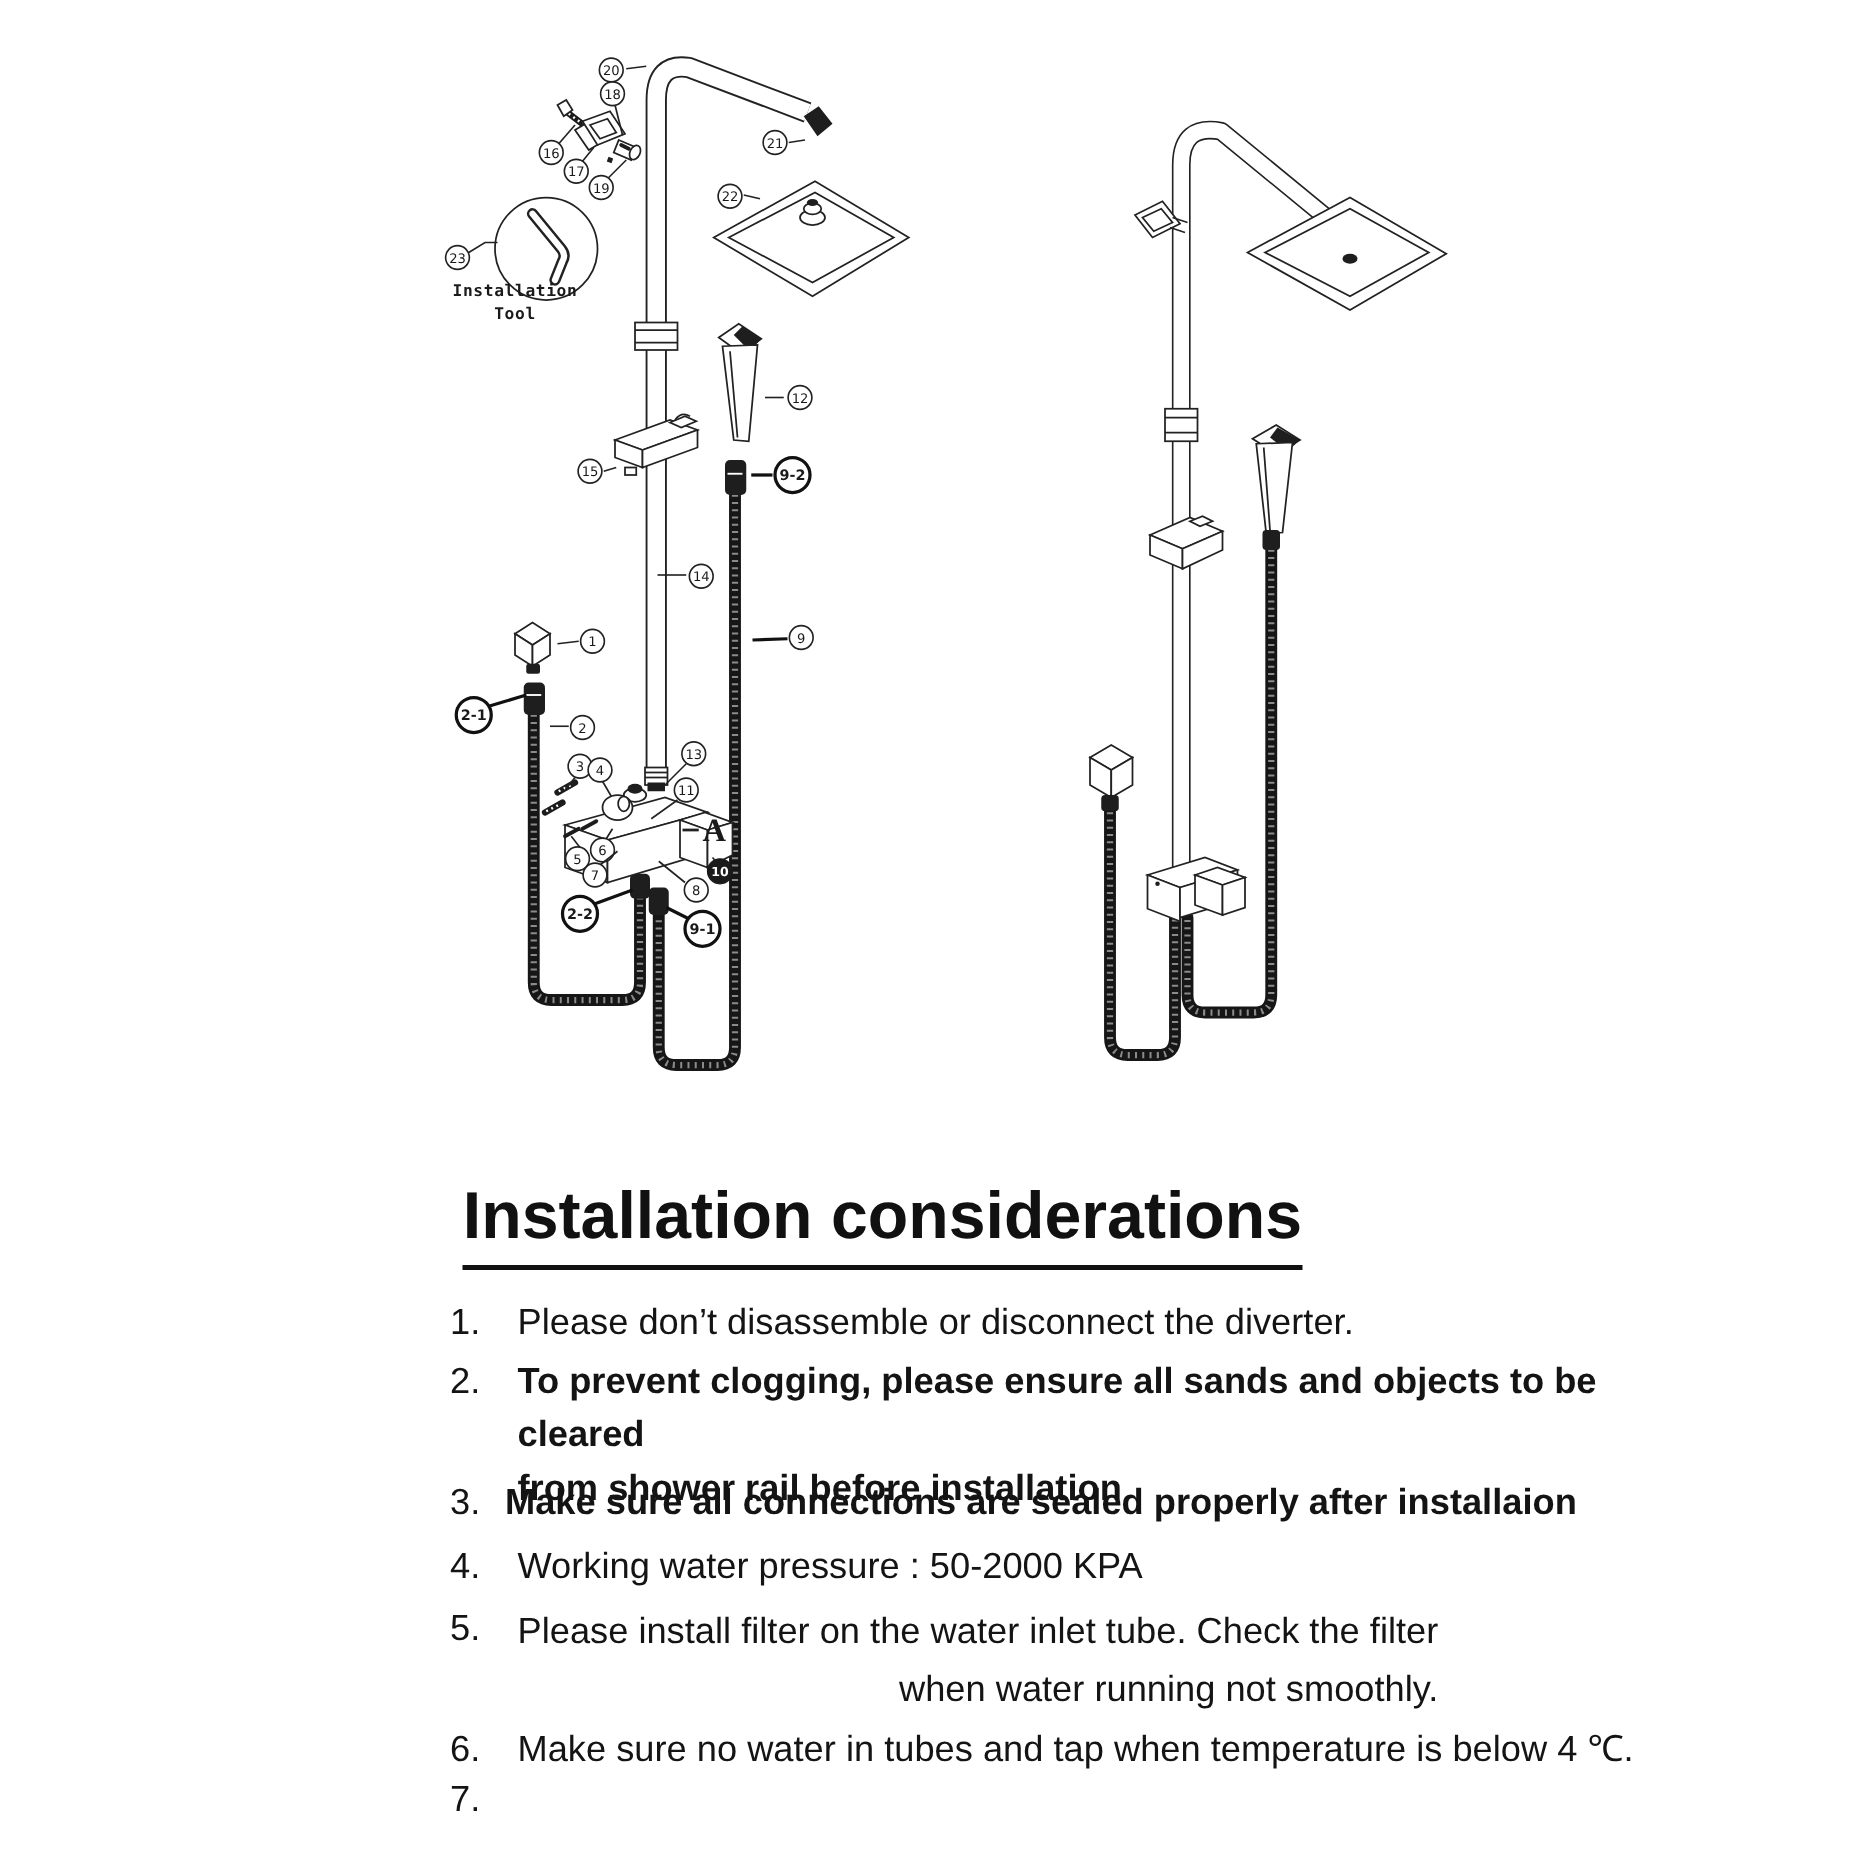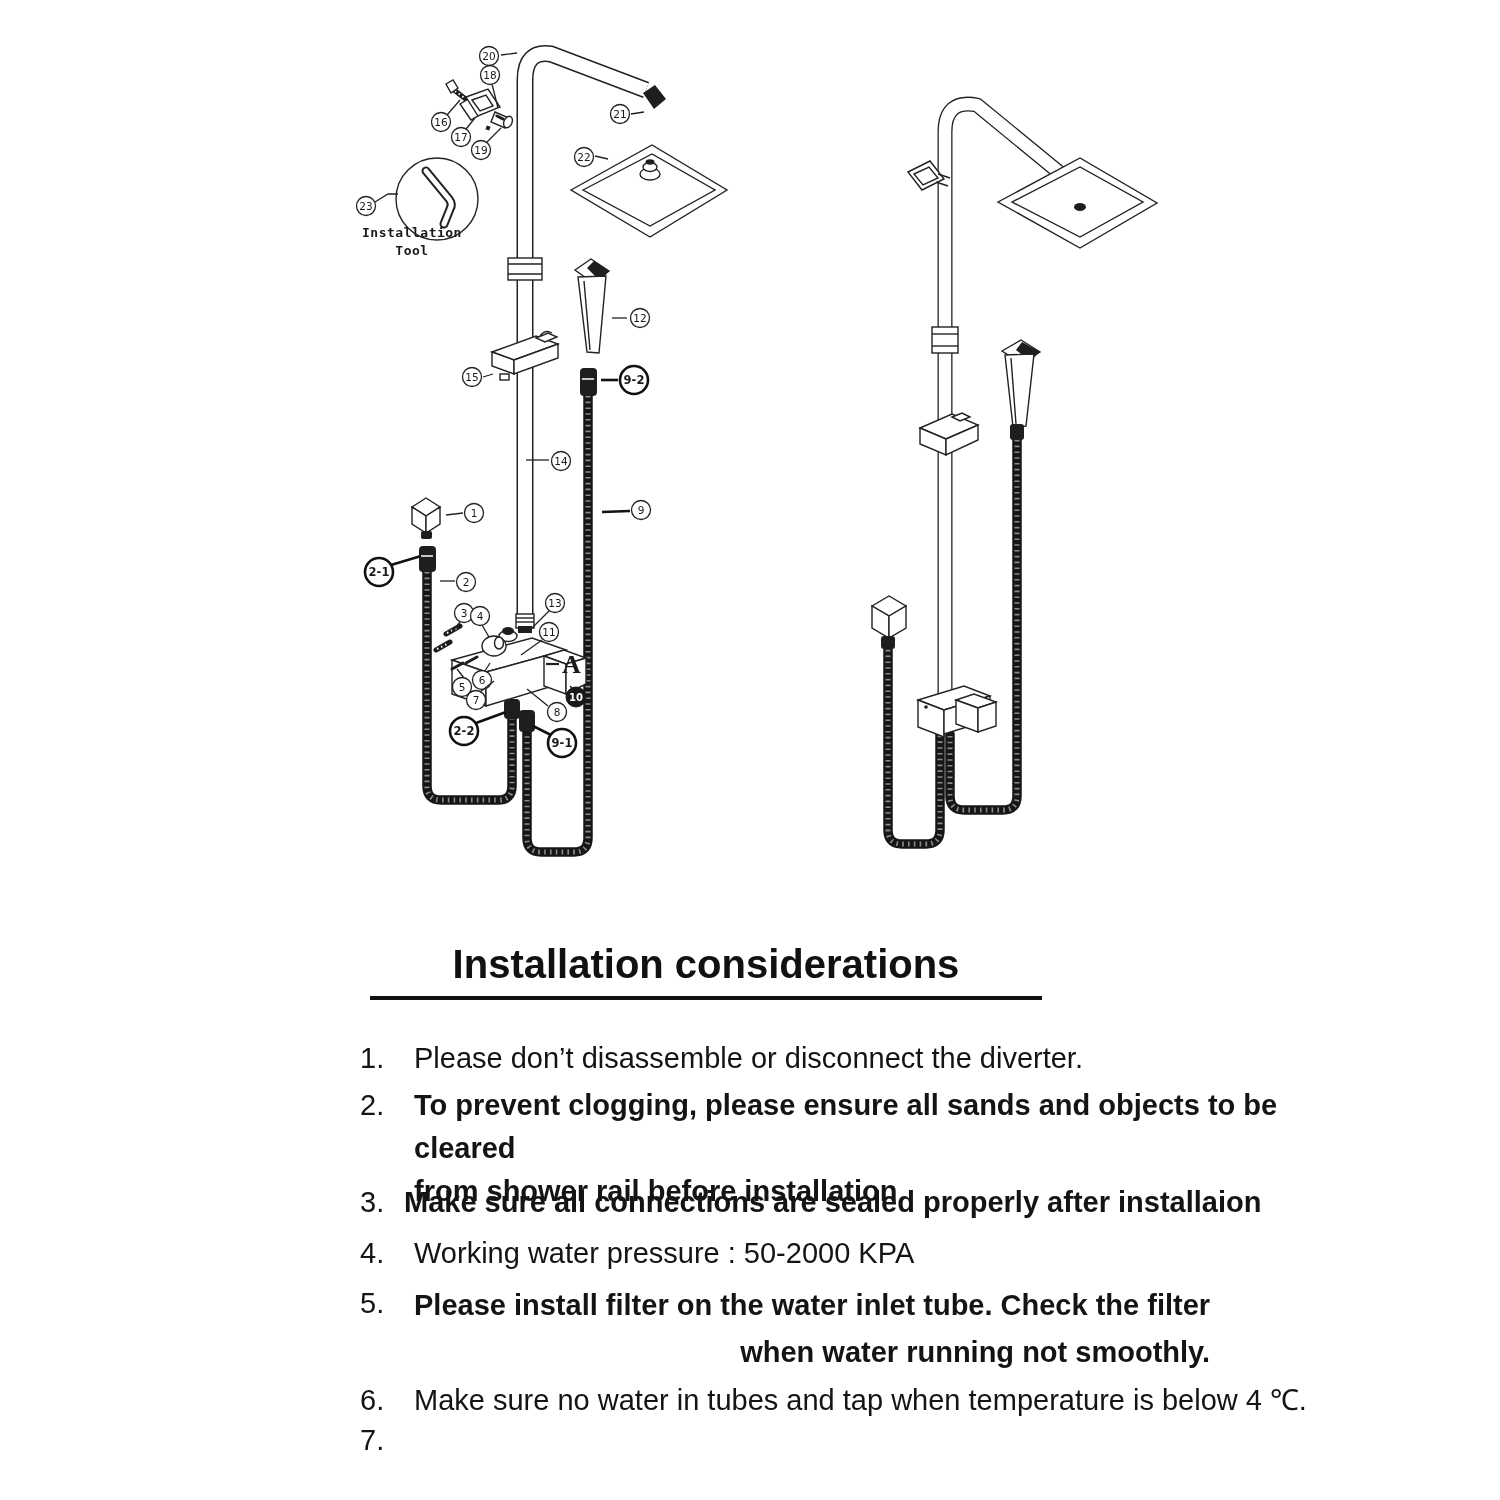--- a/index.html
+++ b/index.html
@@ -22,21 +22,21 @@
   .pipe-o{stroke:#222;stroke-width:17;fill:none;stroke-linecap:butt;stroke-linejoin:round;}
   .pipe-i{stroke:#fff;stroke-width:14;fill:none;stroke-linecap:butt;stroke-linejoin:round;}
   .pipe-o2{stroke:#222;stroke-width:15;fill:none;stroke-linecap:butt;stroke-linejoin:round;}
   .pipe-i2{stroke:#fff;stroke-width:12.4;fill:none;stroke-linecap:butt;stroke-linejoin:round;}
   .hose{stroke:#161616;stroke-width:9.5;fill:none;stroke-linecap:round;}
   .hose-tex{stroke:#ffffff;stroke-width:5;fill:none;stroke-linecap:butt;stroke-dasharray:1.6 4.2;opacity:.5;}
   .screw{stroke:#1c1c1c;stroke-width:5;stroke-linecap:round;}
   .screw-thin{stroke:#1c1c1c;stroke-width:3;stroke-linecap:round;}
 
   .doc-title{position:absolute;left:370px;top:942px;width:672px;text-align:center;
-     font-size:40px;font-weight:bold;letter-spacing:0px;color:#111;
+     font-size:53px;font-weight:bold;letter-spacing:0px;color:#111;
      border-bottom:4px solid #111;padding-bottom:9px;white-space:nowrap;}
   .cons{position:absolute;left:360px;top:0;width:1000px;}
   .cons-item{position:absolute;display:flex;font-size:29px;line-height:43px;color:#141414;}
   .cons-item .num{width:54px;flex:none;}
   .cons-item.bold{font-weight:bold;}
 </style>
 </head>
 <body>
 
 <div class="page">
@@ -382,21 +382,21 @@
       <span class="txt"><span>Make sure all connections are sealed properly after installaion</span></span>
     </div>
 
     <div class="cons-item" style="top:1232px;">
       <span class="num">4.</span>
       <span class="txt"><span>Working water pressure :  50-2000 KPA</span></span>
     </div>
 
     <div class="cons-item" style="top:1282px;">
       <span class="num">5.</span>
-      <span class="txt" style="line-height:47px;font-weight:bold;">
+      <span class="txt" style="line-height:47px;">
         <span style="display:block;">Please install filter on the water inlet tube. Check the filter</span>
         <span style="display:block;text-align:right;">when water running not smoothly.</span>
       </span>
     </div>
 
     <div class="cons-item" style="top:1379px;">
       <span class="num">6.</span>
       <span class="txt"><span>Make sure no water in tubes and tap when temperature is below 4 ℃.</span></span>
     </div>
 

